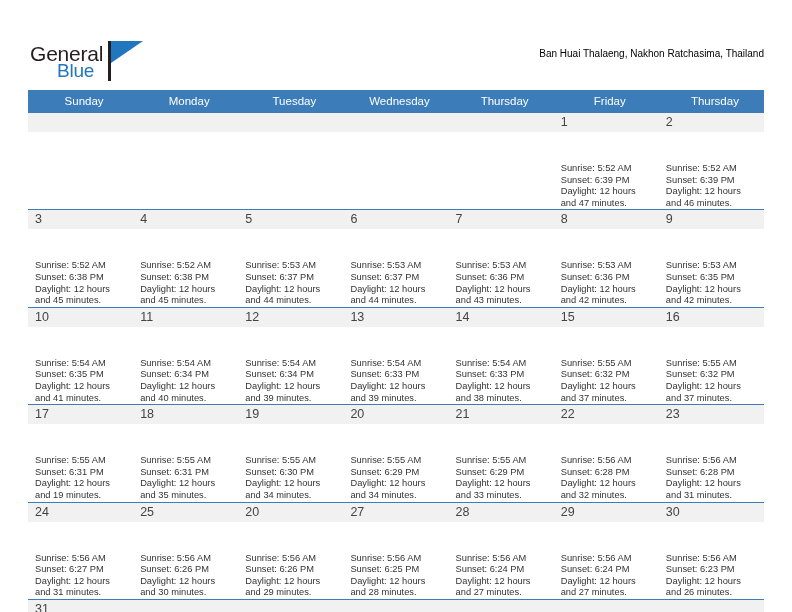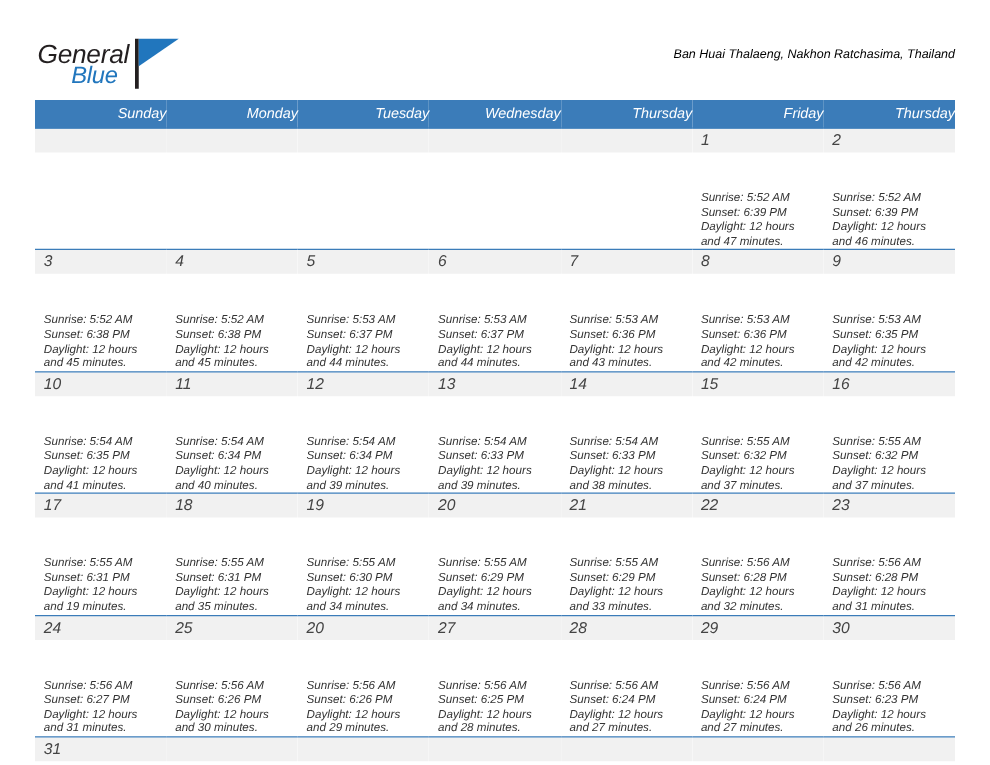--- a/index.html
+++ b/index.html
@@ -12,22 +12,21 @@
     height: 612px;
     font-family: "Liberation Sans", sans-serif;
     color: #000000;
     overflow: hidden;
   }
   .page {
     position: relative;
     width: 792px;
     height: 612px;
     box-sizing: border-box;
-    padding: 2px 28px;
-    font-style: italic;
+    padding: 12px 28px;
   }
 
   
   .header {
     display: flex;
     align-items: flex-start;
     justify-content: space-between;
     padding-top: 26px;
     height: 72px;
     box-sizing: border-box;
@@ -97,21 +96,21 @@
     width: 736px;
     border-collapse: collapse;
     table-layout: fixed;
     margin-top: 6px;
   }
   .calendar th {
     background: #3b7cb9;
     color: #ffffff;
     font-size: 11.5px;
     font-weight: normal;
-    text-align: right;
+    text-align: center;
     padding: 5px 0 5px 7px;
     height: 11px;
     border: none;
   }
   .calendar td {
     vertical-align: top;
     padding: 0;
     border-top: 1px solid #3b7cb9;
     width: 105.14px;
     height: 71px;

